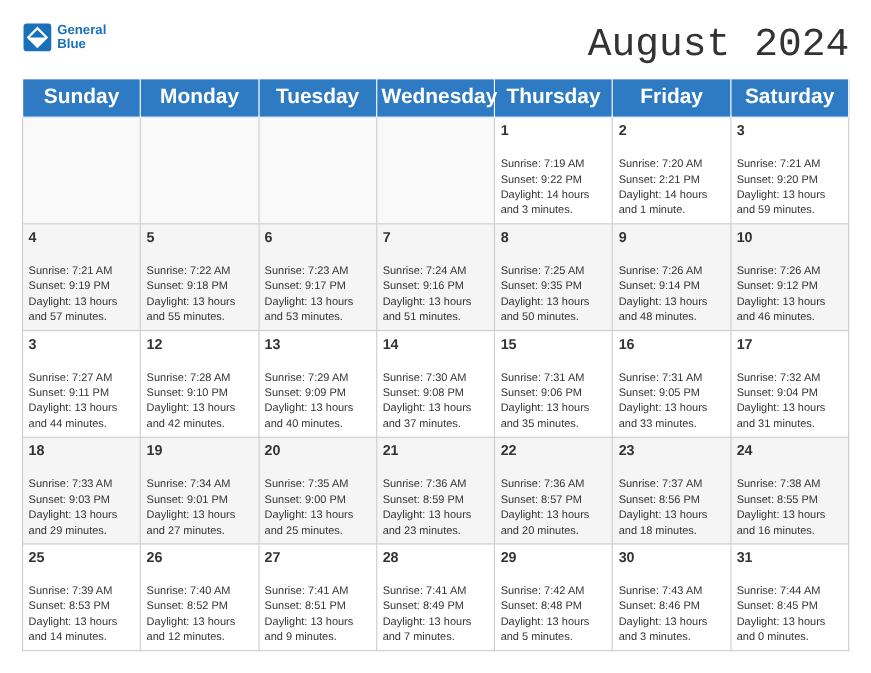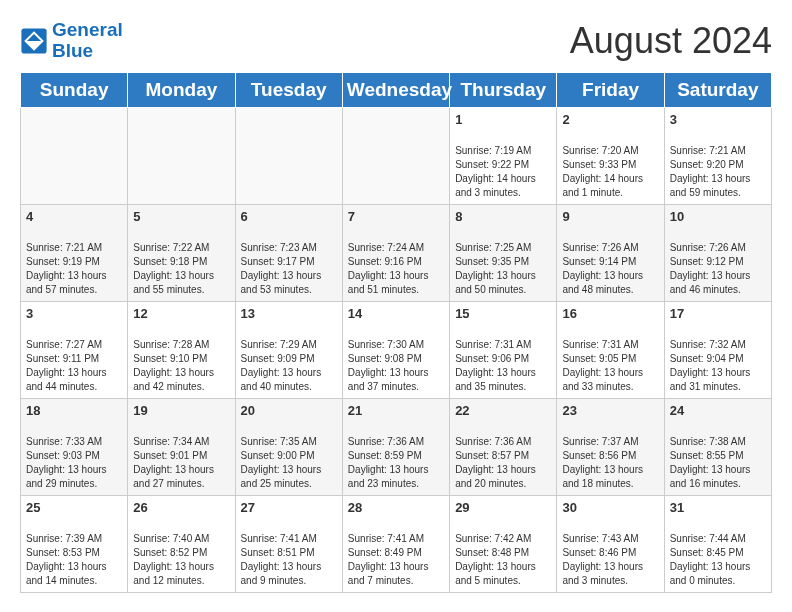--- a/index.html
+++ b/index.html
@@ -15,39 +15,40 @@
       justify-content: space-between;
       align-items: flex-start;
       margin-bottom: 10px;
     }
     .logo {
       display: flex;
       align-items: center;
       gap: 4px;
     }
     .logo-text {
-      font-size: 19px;
+      font-size: 12px;
       font-weight: bold;
       color: #333;
       line-height: 1.1;
     }
     .logo-text span {
       color: #1a6fba;
     }
     .logo-icon {
       width: 28px;
       height: 28px;
     }
     .title-block {
       text-align: right;
     }
     .month-year {
       font-size: 36px;
       font-weight: normal;
       color: #333;
+      font-family: Liberation Mono, monospace;
     }
     .location {
       font-size: 14px;
       color: #555;
     }
     table {
       width: 100%;
       border-collapse: collapse;
       table-layout: fixed;
     }
@@ -131,21 +132,21 @@
         <td>
           <div class="day-num">1</div>
           <div class="day-info">Sunrise: 7:19 AM
 Sunset: 9:22 PM
 Daylight: 14 hours
 and 3 minutes.</div>
         </td>
         <td>
           <div class="day-num">2</div>
           <div class="day-info">Sunrise: 7:20 AM
-Sunset: 9:33 PM
+Sunset: 2:21 PM
 Daylight: 14 hours
 and 1 minute.</div>
         </td>
         <td>
           <div class="day-num">3</div>
           <div class="day-info">Sunrise: 7:21 AM
 Sunset: 9:20 PM
 Daylight: 13 hours
 and 59 minutes.</div>
         </td>

